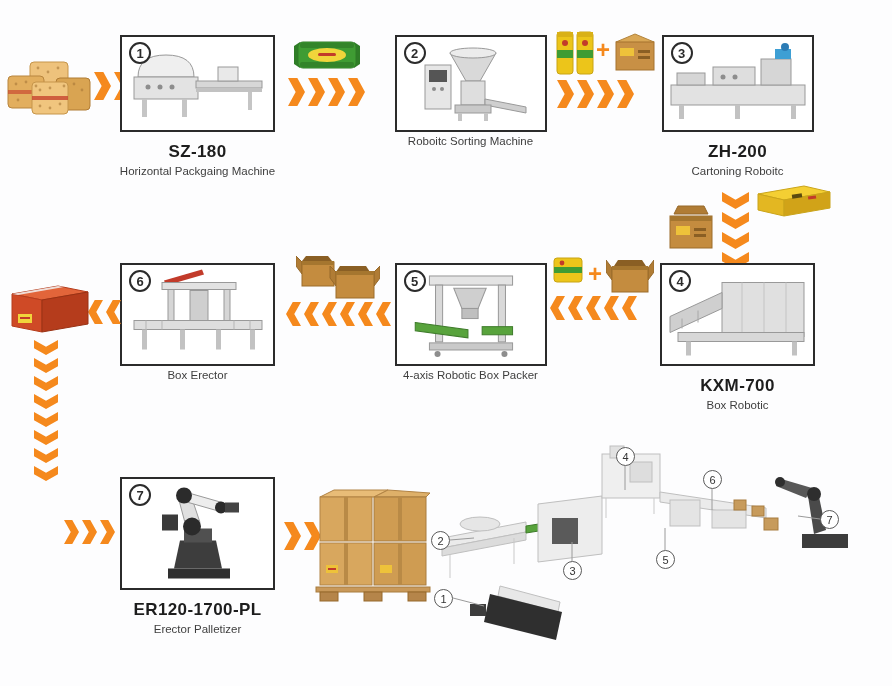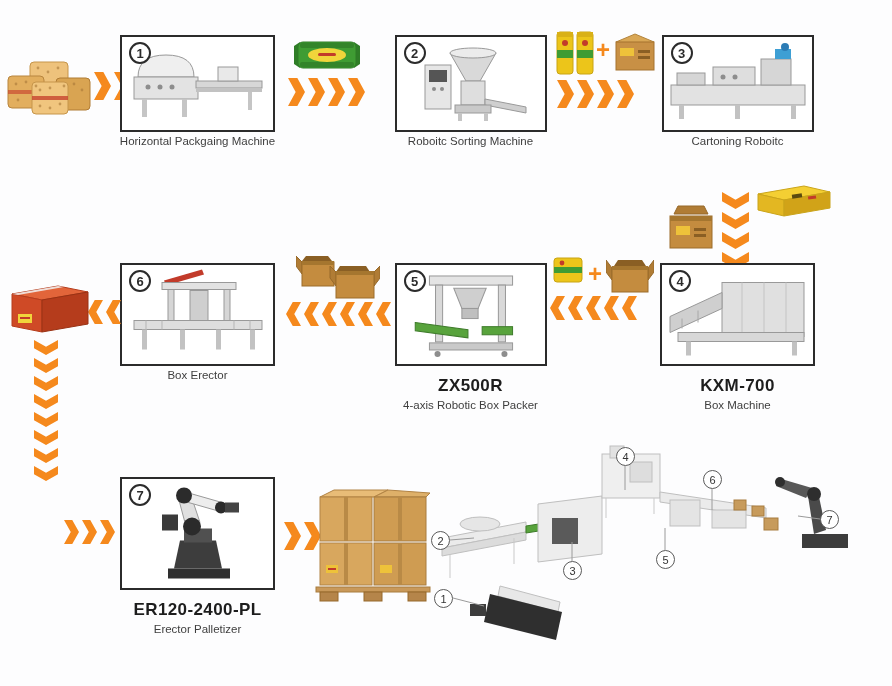--- a/index.html
+++ b/index.html
@@ -81,20 +81,21 @@
         <rect x="74" y="51" width="66" height="4" fill="#c2c2c2"></rect>
         <rect x="96" y="30" width="20" height="14" fill="#e9e9e9" stroke="#999"></rect>
         <rect x="20" y="62" width="5" height="18" fill="#c5c5c5"></rect>
         <rect x="60" y="62" width="5" height="18" fill="#c5c5c5"></rect>
         <rect x="126" y="55" width="4" height="18" fill="#c5c5c5"></rect>
         <circle cx="26" cy="50" r="2.5" fill="#8d8d8d"></circle>
         <circle cx="38" cy="50" r="2.5" fill="#8d8d8d"></circle>
         <circle cx="50" cy="50" r="2.5" fill="#8d8d8d"></circle>
       </svg>
     </div>
+    <div class="model">SZ-180</div>
     <div class="desc">Horizontal Packgaing Machine</div>
   </div>
 
   <div class="img" style="left:292px; top:34px;">
     <svg width="70" height="40" viewBox="0 0 70 40">
       <polygon points="2,12 8,8 8,34 2,30" fill="#2f7d27"></polygon>
       <polygon points="68,12 62,8 62,34 68,30" fill="#2f7d27"></polygon>
       <rect x="6" y="8" width="58" height="26" rx="5" fill="#3f9c33" stroke="#2f7d27"></rect>
       <rect x="8" y="9" width="54" height="5" rx="2" fill="#33842a"></rect>
       <rect x="8" y="28" width="54" height="5" rx="2" fill="#33842a"></rect>
@@ -174,20 +175,21 @@
         <rect x="96" y="22" width="30" height="26" fill="#d6d6d6" stroke="#999"></rect>
         <rect x="110" y="12" width="16" height="10" fill="#3e9fd4"></rect>
         <circle cx="120" cy="10" r="4" fill="#2c7cb5"></circle>
         <rect x="14" y="68" width="5" height="14" fill="#c2c2c2"></rect>
         <rect x="70" y="68" width="5" height="14" fill="#c2c2c2"></rect>
         <rect x="126" y="68" width="5" height="14" fill="#c2c2c2"></rect>
         <circle cx="58" cy="40" r="2.5" fill="#8d8d8d"></circle>
           <circle cx="70" cy="40" r="2.5" fill="#8d8d8d"></circle>
       </svg>
     </div>
+    <div class="model">ZH-200</div>
     <div class="desc">Cartoning Roboitc</div>
   </div>
 
   <div class="img" style="left:752px; top:184px;">
     <svg width="82" height="36" viewBox="0 0 82 36">
       <polygon points="6,10 52,2 78,8 32,16" fill="#f4cf33" stroke="#caa41a"></polygon>
       <polygon points="6,10 32,16 32,32 6,26" fill="#e3b722" stroke="#caa41a"></polygon>
       <polygon points="32,16 78,8 78,24 32,32" fill="#d1a318" stroke="#caa41a"></polygon>
       <rect x="40" y="10" width="10" height="4" fill="#5a4a10" transform="rotate(-8 45 12)"></rect>
       <rect x="56" y="12" width="8" height="3" fill="#c23b2a" transform="rotate(-8 60 13)"></rect>
@@ -222,21 +224,21 @@
         <line x1="124" y1="16" x2="124" y2="70" stroke="#c4c4c4"></line>
         <polygon points="8,50 60,26 60,42 8,66" fill="#cfcfcf" stroke="#999"></polygon>
         <line x1="20" y1="52" x2="20" y2="62" stroke="#a8a8a8"></line>
         <line x1="36" y1="44" x2="36" y2="56" stroke="#a8a8a8"></line>
         <rect x="16" y="66" width="126" height="9" fill="#d8d8d8" stroke="#999"></rect>
         <rect x="24" y="75" width="5" height="14" fill="#c2c2c2"></rect>
         <rect x="130" y="75" width="5" height="14" fill="#c2c2c2"></rect>
       </svg>
     </div>
     <div class="model">KXM-700</div>
-    <div class="desc">Box Machine</div>
+    <div class="desc">Box Robotic</div>
   </div>
 
   <div class="img" style="left:552px; top:254px;">
     <svg width="32" height="30" viewBox="0 0 32 30">
       <rect x="2" y="4" width="28" height="24" rx="3" fill="#ecc51a" stroke="#c9a413"></rect>
       <rect x="2" y="13" width="28" height="6" fill="#3f9c33"></rect>
       <circle cx="10" cy="9" r="2.4" fill="#c23b2a"></circle>
     </svg>
   </div>
   <div class="plus" style="left:588px; top:262px;">+</div>
@@ -267,21 +269,20 @@
         <rect x="100" y="19" width="7" height="56" fill="#d9d9d9" stroke="#999"></rect>
         <polygon points="56,22 88,22 80,42 64,42" fill="#cfcfcf" stroke="#999"></polygon>
         <rect x="64" y="42" width="16" height="10" fill="#bfbfbf" stroke="#999"></rect>
         <polygon points="18,56 70,63 70,71 18,64" fill="#58a33c" stroke="#3f7c2b"></polygon>
         <rect x="84" y="60" width="30" height="8" fill="#58a33c" stroke="#3f7c2b"></rect>
         <rect x="32" y="76" width="82" height="7" fill="#c9c9c9" stroke="#999"></rect>
         <circle cx="40" cy="87" r="3" fill="#8d8d8d"></circle>
         <circle cx="106" cy="87" r="3" fill="#8d8d8d"></circle>
       </svg>
     </div>
-    <div class="model">ZX500R</div>
     <div class="desc">4-axis Robotic Box Packer</div>
   </div>
 
   <div class="img" style="left:296px; top:248px;">
     <svg width="84" height="54" viewBox="0 0 84 54">
       <g>
         <polygon points="10,8 32,8 36,13 6,13" fill="#8a5f24"></polygon>
         <polygon points="0,8 6,14 6,26 0,18" fill="#b07c35" stroke="#96682a"></polygon>
         <rect x="6" y="14" width="32" height="24" fill="#c48c3f" stroke="#9c6c2a"></rect>
         <rect x="6" y="13" width="32" height="4" fill="#a5762f"></rect>
@@ -370,21 +371,21 @@
         <rect x="62" y="48" width="28" height="14" fill="#505050"></rect>
         <rect x="40" y="34" width="16" height="16" fill="#3a3a3a"></rect>
         <polygon points="64,46 56,16 68,12 78,42" fill="#e0e0e0" stroke="#9a9a9a"></polygon>
         <polygon points="58,10 100,22 98,31 56,19" fill="#ededed" stroke="#9a9a9a"></polygon>
         <circle cx="70" cy="46" r="9" fill="#2b2b2b"></circle>
         <circle cx="62" cy="15" r="8" fill="#2b2b2b"></circle>
         <circle cx="99" cy="27" r="6" fill="#2b2b2b"></circle>
         <rect x="103" y="22" width="14" height="10" fill="#444"></rect>
       </svg>
     </div>
-    <div class="model">ER120-2400-PL</div>
+    <div class="model">ER120-1700-PL</div>
     <div class="desc">Erector Palletizer</div>
   </div>
 
   <div class="chevrons" style="left:284px; top:522px;">
     <span class="chev"></span>
     <span class="chev"></span>
   </div>
 
   <div class="img" style="left:312px; top:487px;">
     <svg width="122" height="118" viewBox="0 0 122 118">

